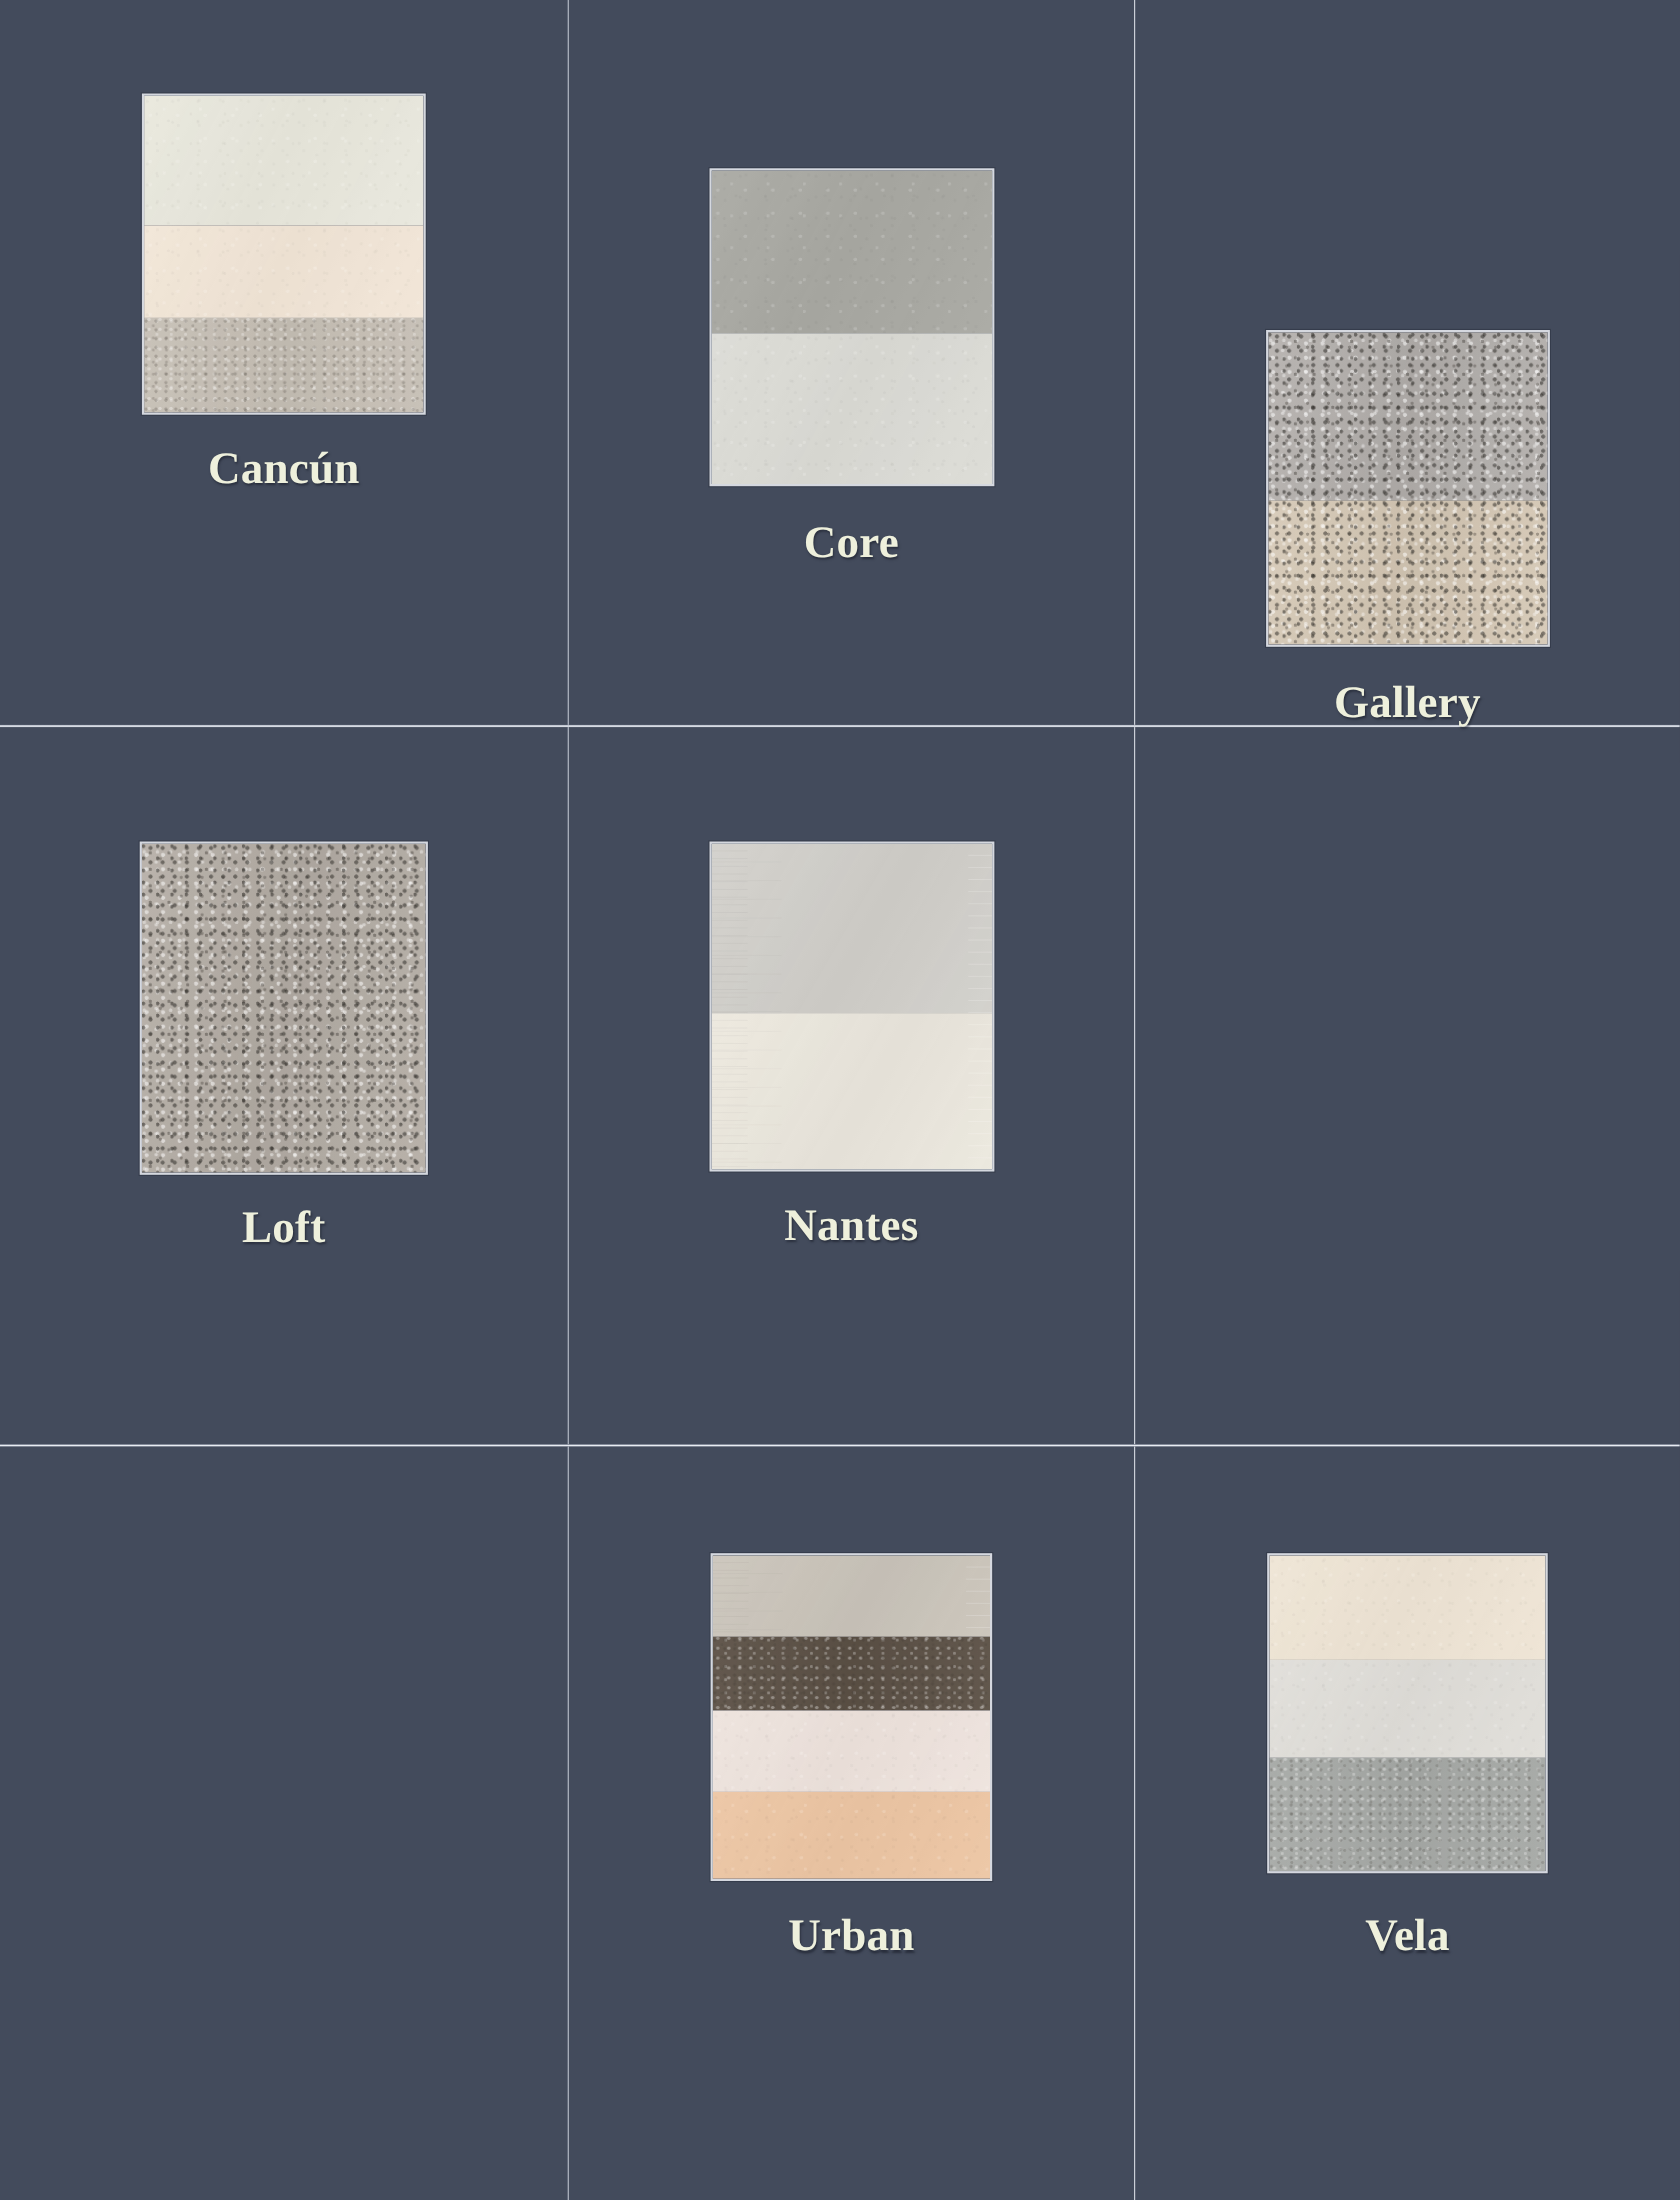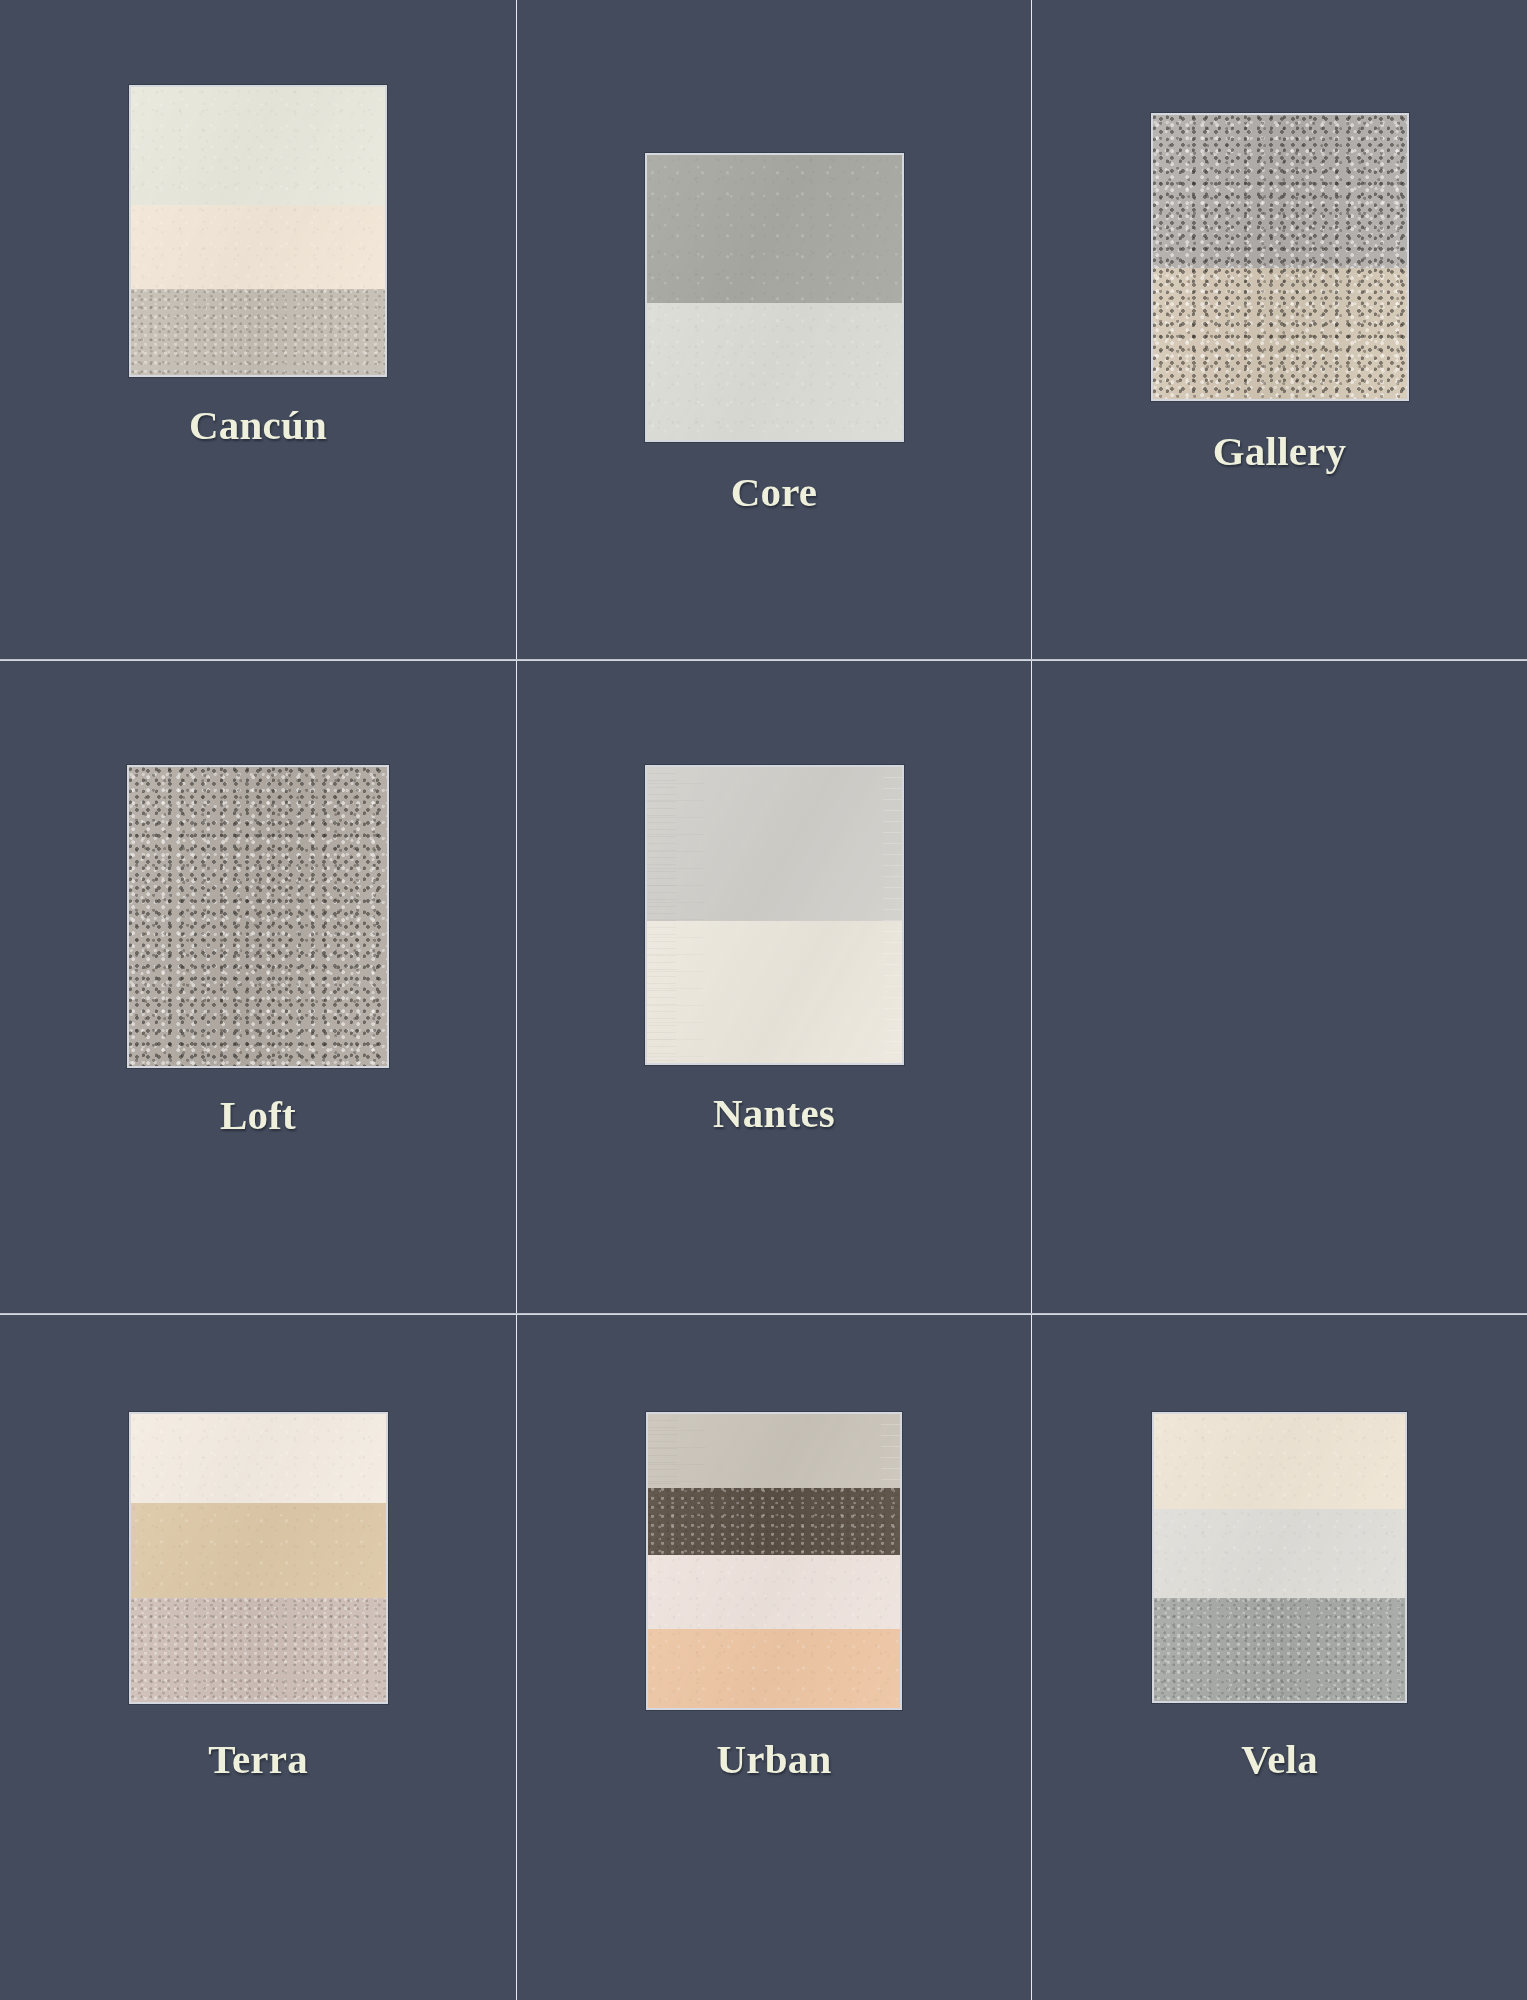--- a/index.html
+++ b/index.html
@@ -148,21 +148,21 @@
       <div class="swatch" style="width:259px; height:289px;">
         <div class="band" style="height:52%; background:#a9a9a3;"></div>
         <div class="band" style="height:48%; background:#dcdcd6;"></div>
       </div>
     </div>
     <div class="tile-label" style="margin-top: 30px; color: rgb(238, 240, 220);">Core</div>
   </div>
 
   <div class="vrule" style="grid-column:4; grid-row:1;"></div>
 
-  <div class="cell" style="grid-column:5; grid-row:1; padding-top:113px;">
+  <div class="cell" style="grid-column:5; grid-row:1; padding-top:113px;justify-content:flex-end;">
     <div class="swatch-wrap">
       <div class="swatch" style="width:258px; height:288px;">
         <div class="band speckle" style="height:54%; background:#b4b0ad;"></div>
         <div class="band speckle" style="height:46%; background:#d6c9b6;"></div>
       </div>
     </div>
     <div class="tile-label" style="margin-top: 30px; color: rgb(238, 240, 220);">Gallery</div>
   </div>
 
   <div class="hrule" style="grid-column:1 / -1; grid-row:2;"></div>
@@ -186,30 +186,20 @@
       </div>
     </div>
     <div class="tile-label" style="margin-top: 28px; color: rgb(238, 240, 220);">Nantes</div>
   </div>
 
   <div class="vrule" style="grid-column:4; grid-row:3;"></div>
 
 
   <div class="hrule" style="grid-column:1 / -1; grid-row:4;"></div>
 
-  <div class="cell" style="grid-column:1; grid-row:5; padding-top:97px;">
-    <div class="swatch-wrap">
-      <div class="swatch" style="width:259px; height:292px;">
-        <div class="band" style="height:31%; background:#f4ece2;"></div>
-        <div class="band" style="height:33%; background:#ddc9a8;"></div>
-        <div class="band grain" style="height:36%; background:#cfc0b9;"></div>
-      </div>
-    </div>
-    <div class="tile-label" style="margin-top: 35px; color: rgb(238, 240, 220);">Terra</div>
-  </div>
 
   <div class="vrule" style="grid-column:2; grid-row:5;"></div>
 
   <div class="cell" style="grid-column:3; grid-row:5; padding-top:97px;">
     <div class="swatch-wrap">
       <div class="swatch" style="width:256px; height:298px;">
         <div class="band streak" style="height:25%; background:#cbc5bb;"></div>
         <div class="band grain" style="height:23%; background:#5b5045;"></div>
         <div class="band" style="height:25%; background:#eee3dd;"></div>
         <div class="band" style="height:27%; background:#edc6a4;"></div>

